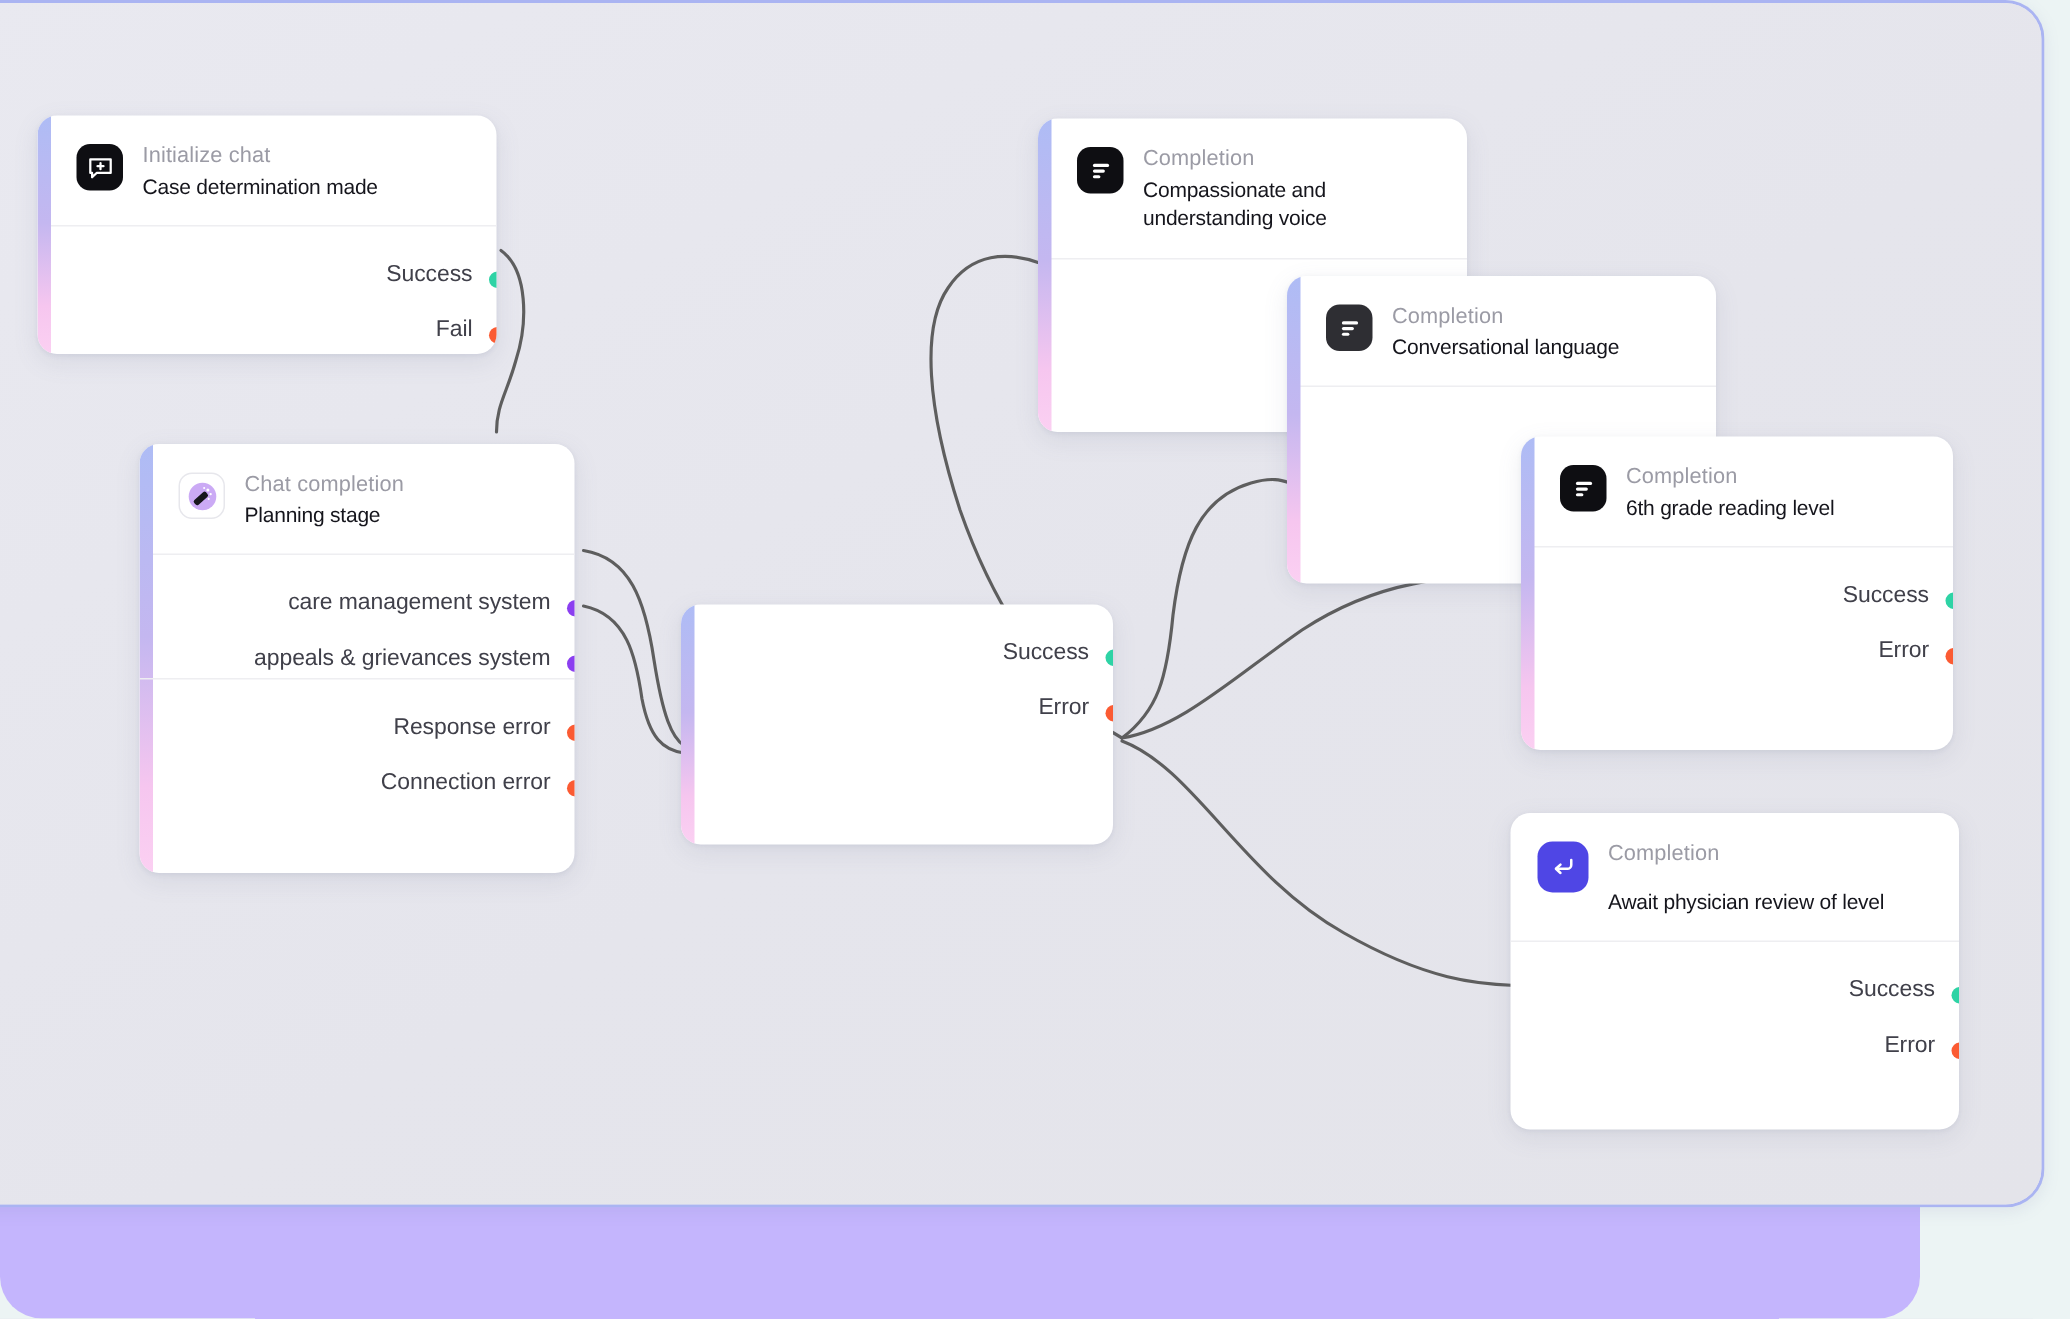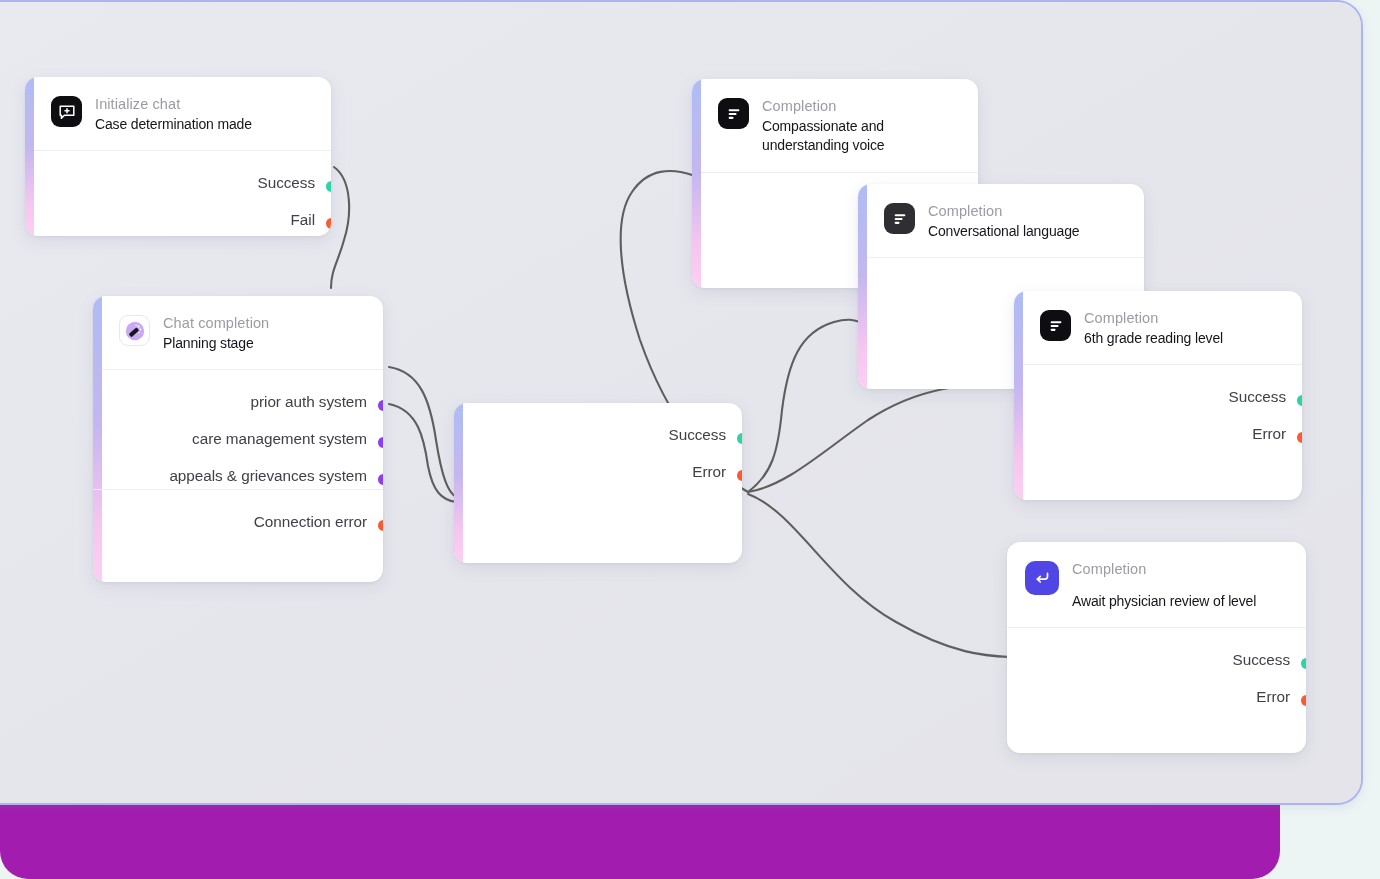--- a/index.html
+++ b/index.html
@@ -9,21 +9,21 @@
     height: 879px;
     overflow: hidden;
     background: #ecf4f4;
     font-family: "Liberation Sans", sans-serif;
   }
 
   #stage {
     position: relative;
     width: 1280px;
     height: 879px;
-    background: #a21caf;
+    background: #c4b5fd;
     border-radius: 28px;
   }
 
   
   #canvas-frame {
     position: absolute;
     left: -40px;
     top: 0px;
     width: 1403px;
     height: 805px;
@@ -216,33 +216,33 @@
         </svg>
       </div>
       <div class="node-titles">
         <div class="node-kind">Chat completion</div>
         <div class="node-title">Planning stage</div>
       </div>
     </div>
     <div class="node-body">
       <div class="port-group">
         <div class="port">
-          <span class="port-label">prior auth system</span>
-          <span class="port-dot dot-branch"></span>
-        </div>
-        <div class="port">
           <span class="port-label">care management system</span>
           <span class="port-dot dot-branch"></span>
         </div>
         <div class="port">
           <span class="port-label">appeals &amp; grievances system</span>
           <span class="port-dot dot-branch"></span>
         </div>
       </div>
       <div class="port-group">
+        <div class="port">
+          <span class="port-label">Response error</span>
+          <span class="port-dot dot-error"></span>
+        </div>
         <div class="port">
           <span class="port-label">Connection error</span>
           <span class="port-dot dot-error"></span>
         </div>
       </div>
     </div>
   </div>
 
   <div class="node" style="left:454px; top:403px; width:288px; height:160px;">
     <div class="edge-strip"></div>

